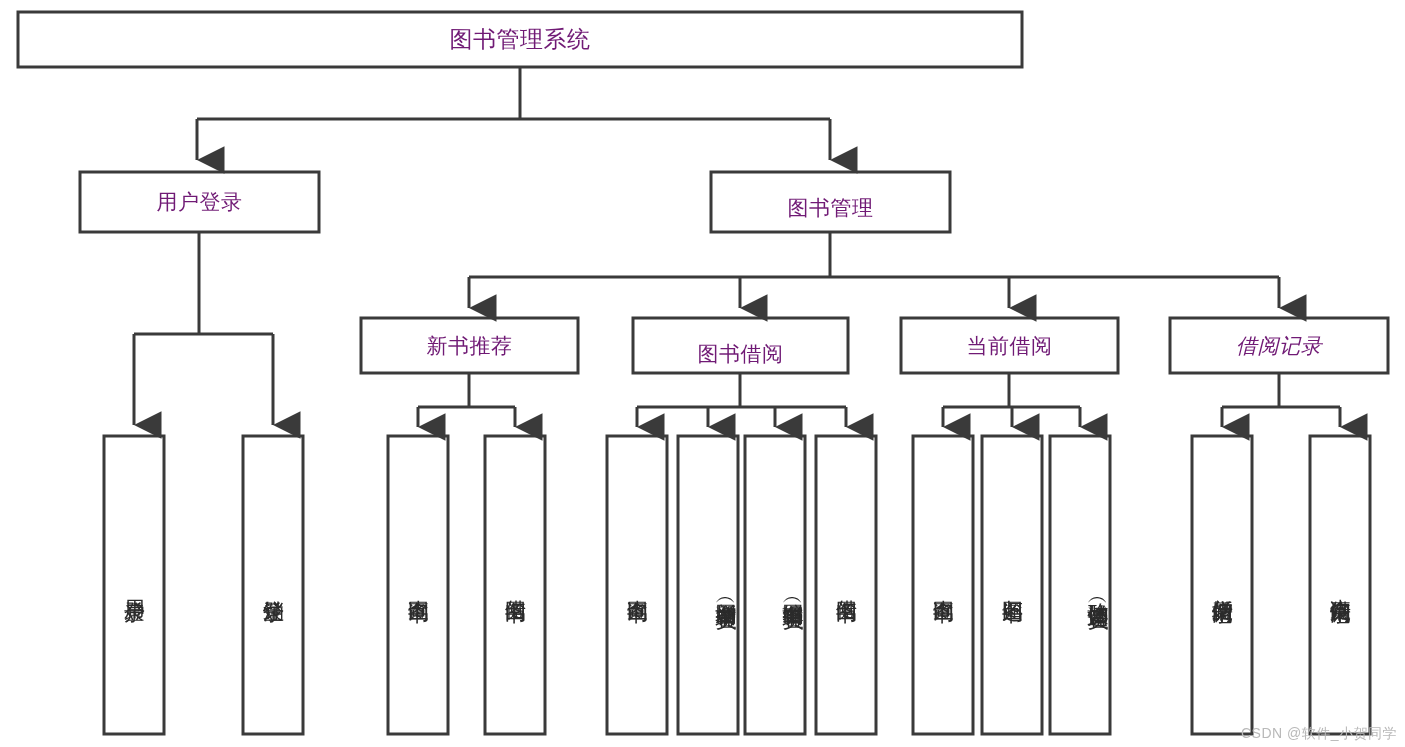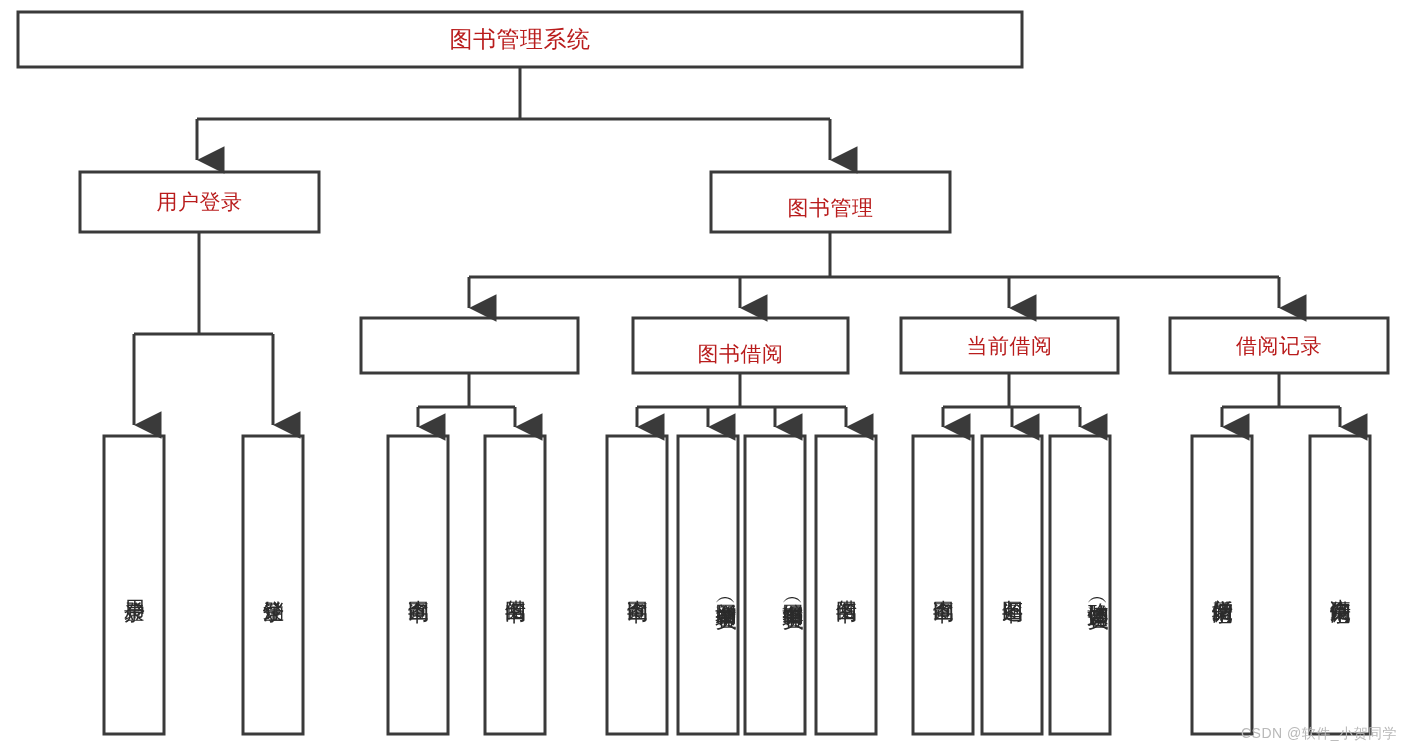--- a/index.html
+++ b/index.html
@@ -41,21 +41,21 @@
   }
   .arrow-head {
     fill: #3a3a3a;
     stroke: none;
   }
   .node-label-h {
     position: absolute;
     display: flex;
     align-items: center;
     justify-content: center;
-    color: #b91c1c;
+    color: #701a75;
     font-size: 21px;
     line-height: 1.1;
     letter-spacing: 0.5px;
     white-space: nowrap;
     pointer-events: none;
   }
   .node-label-v {
     position: absolute;
     display: flex;
     align-items: center;
@@ -159,23 +159,24 @@
     <path class="connector" d="M 1222 407 L 1340 407"></path>
     <path class="connector" marker-end="url(#arrow)" d="M 1222 407 L 1222 427"></path>
     <path class="connector" marker-end="url(#arrow)" d="M 1340 407 L 1340 427"></path>
   </svg>
 
   <div class="node-label-h" style="left:18px; top:12px; width:1004px; height:55px; font-size:23px;">图书管理系统</div>
 
   <div class="node-label-h" style="left:80px; top:172px; width:239px; height:60px;">用户登录</div>
   <div class="node-label-h" style="left:711px; top:172px; width:239px; height:72px;">图书管理</div>
 
+  <div class="node-label-h" style="left:361px; top:318px; width:217px; height:55px;">新书推荐</div>
   <div class="node-label-h" style="left:633px; top:318px; width:215px; height:71px;">图书借阅</div>
   <div class="node-label-h" style="left:901px; top:318px; width:217px; height:55px;">当前借阅</div>
-  <div class="node-label-h" style="left:1170px; top:318px; width:218px; height:55px;">借阅记录</div>
+  <div class="node-label-h" style="left:1170px; top:318px; width:218px; height:55px;font-style:italic;">借阅记录</div>
 
   <div class="node-label-v" style="left:104px; top:436px; width:60px; height:298px;">用户登录</div>
   <div class="node-label-v" style="left:243px; top:436px; width:60px; height:298px;">注销登录</div>
 
   <div class="node-label-v" style="left:388px; top:436px; width:60px; height:298px;">查询图书</div>
   <div class="node-label-v" style="left:485px; top:436px; width:60px; height:298px;">借阅图书</div>
 
   <div class="node-label-v" style="left:607px; top:436px; width:60px; height:298px;">查询图书</div>
   <div class="node-label-v" style="left:678px; top:436px; width:60px; height:298px; align-items:flex-start; padding-top:10px; box-sizing:border-box;">新增图书（管理员）</div>
   <div class="node-label-v" style="left:745px; top:436px; width:60px; height:298px; align-items:flex-start; padding-top:10px; box-sizing:border-box;">编辑图书（管理员）</div>

